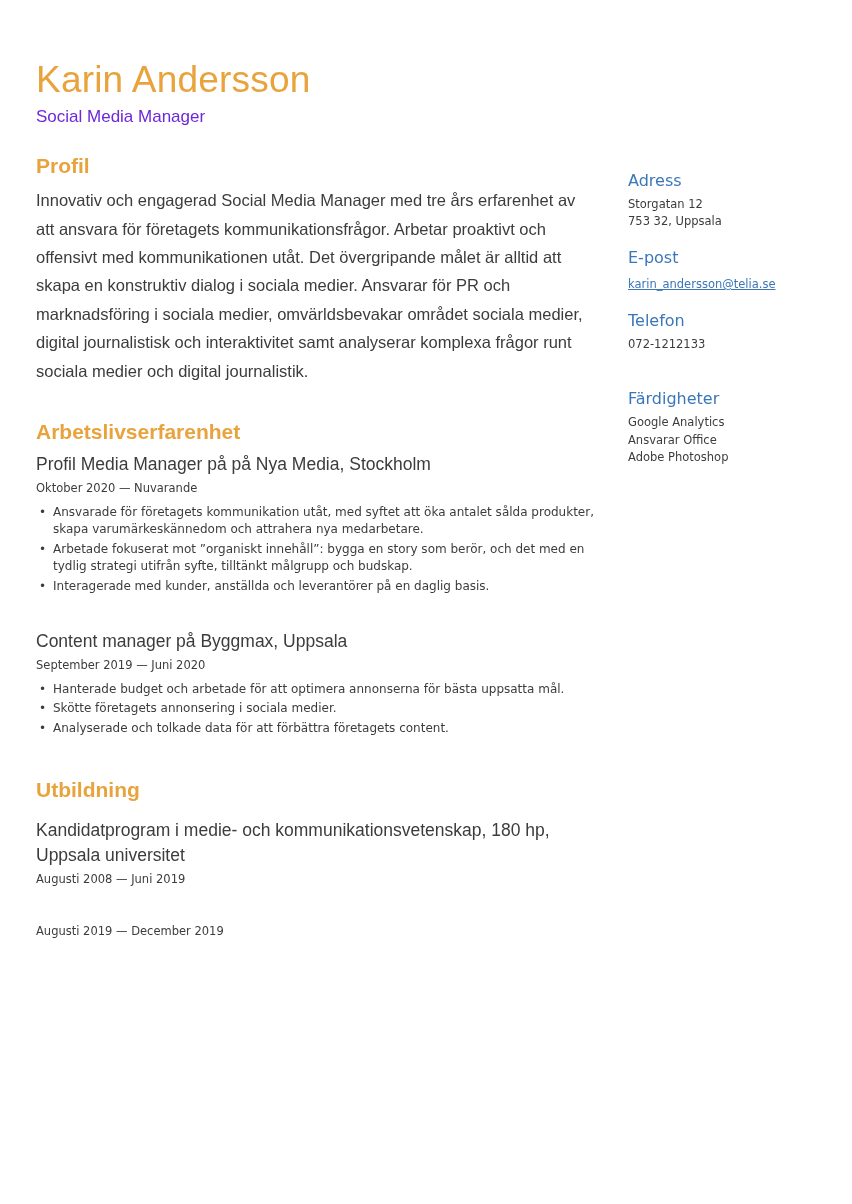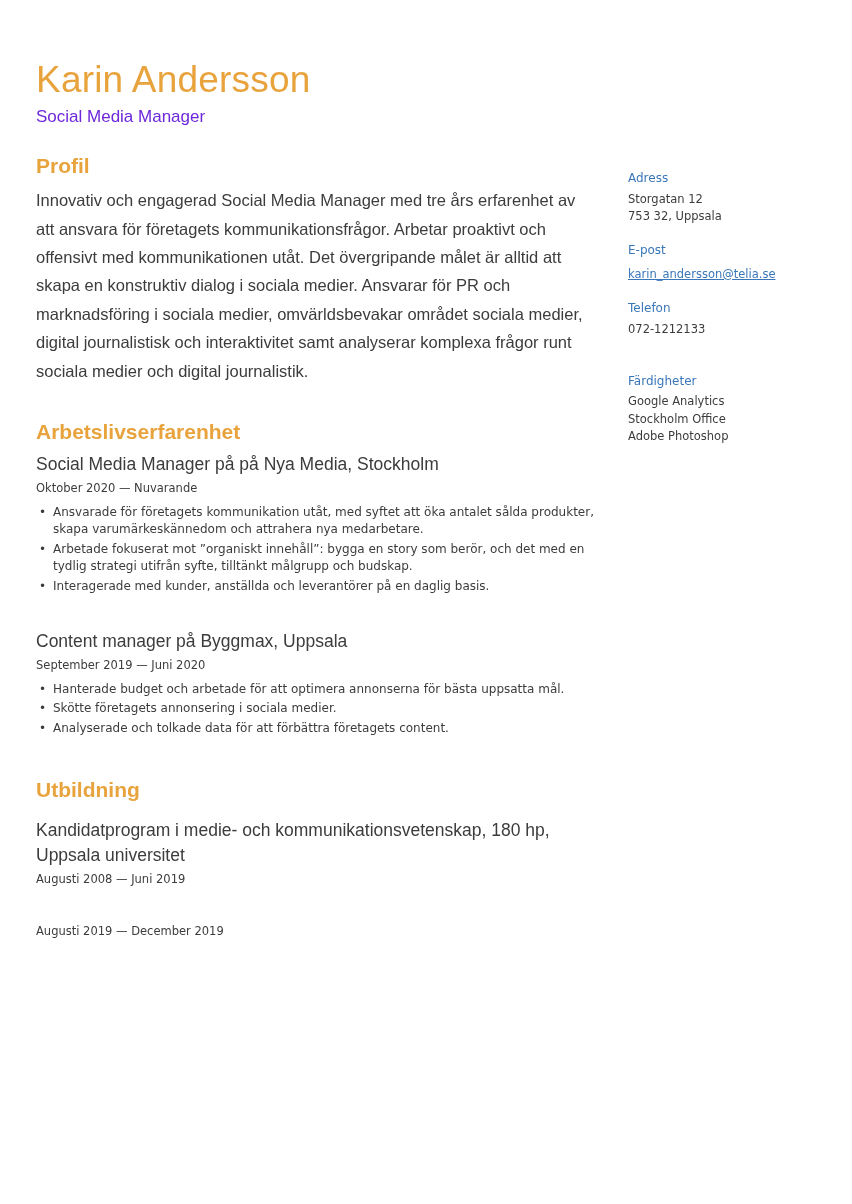--- a/index.html
+++ b/index.html
@@ -130,21 +130,21 @@
 
   .exp-group { margin-top: 4px; }
   .edu-entry { margin-bottom: 36px; }
 
   
   .side-block {
     margin-bottom: 18px;
   }
   .side-label {
     font-family: "DejaVu Sans", sans-serif;
-    font-size: 12px;
+    font-size: 16px;
     color: #3a77b8;
     margin: 0 0 4px 0;
     line-height: 1.3;
   }
   .side-value {
     font-family: "DejaVu Sans", sans-serif;
     font-size: 11.5px;
     color: #3c3c3c;
     line-height: 1.5;
     margin: 0;
@@ -175,21 +175,21 @@
         <h2 class="section-title">Profil</h2>
         <p class="profile-text">Innovativ och engagerad Social Media Manager med tre års erfarenhet av att ansvara för företagets kommunikationsfrågor. Arbetar proaktivt och offensivt med kommunikationen utåt. Det övergripande målet är alltid att skapa en konstruktiv dialog i sociala medier. Ansvarar för PR och marknadsföring i sociala medier, omvärldsbevakar området sociala medier, digital journalistisk och interaktivitet samt analyserar komplexa frågor runt sociala medier och digital journalistik.</p>
       </div>
 
       <div class="section" style="margin-top:34px;">
         <h2 class="section-title">Arbetslivserfarenhet</h2>
 
         <div class="exp-group">
 
           <div class="entry">
-            <div class="entry-title">Social Media Manager på på Nya Media, Stockholm</div>
+            <div class="entry-title">Profil Media Manager på på Nya Media, Stockholm</div>
             <div class="entry-date">Oktober 2020 — Nuvarande</div>
             <ul class="bullets">
               <li>Ansvarade för företagets kommunikation utåt, med syftet att öka antalet sålda produkter, skapa varumärkeskännedom och attrahera nya medarbetare.</li>
               <li>Arbetade fokuserat mot ”organiskt innehåll”: bygga en story som berör, och det med en tydlig strategi utifrån syfte, tilltänkt målgrupp och budskap.</li>
               <li>Interagerade med kunder, anställda och leverantörer på en daglig basis.</li>
             </ul>
           </div>
 
           <div class="entry" style="margin-top:34px;">
             <div class="entry-title">Content manager på Byggmax, Uppsala</div>
@@ -235,20 +235,20 @@
       <div class="side-block">
         <div class="side-label">Telefon</div>
         <div class="side-value">072-1212133</div>
       </div>
 
       <div class="side-gap"></div>
 
       <div class="side-block">
         <div class="side-label">Färdigheter</div>
         <div class="side-value">Google Analytics</div>
-        <div class="side-value">Stockholm Office</div>
+        <div class="side-value">Ansvarar Office</div>
         <div class="side-value">Adobe Photoshop</div>
       </div>
 
     </div>
 
   </div>
 </div>
 
 </body></html>

